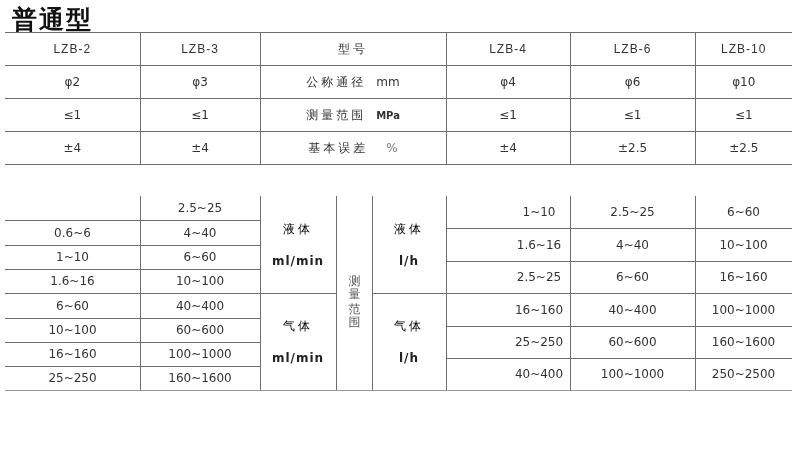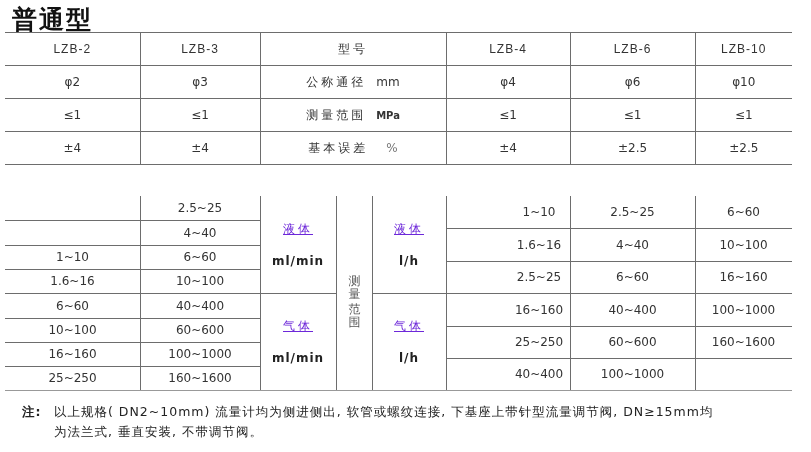--- a/index.html
+++ b/index.html
@@ -77,21 +77,21 @@
 
 </tbody>
   </table>
 
 <div style="position:absolute; left:5px; top:196px; width:787px; height:195px;">
   <style>
     .ms-cell { position:absolute; box-sizing:border-box; display:flex; align-items:center; justify-content:center; font-size:12px; color:#333; }
     .hl { position:absolute; height:1px; background:#6d6d6d; }
     .vl { position:absolute; width:1px; background:#6d6d6d; }
     .stack { flex-direction:column; gap:16px; font-size:12px; color:#222; }
-    .stack .nm { letter-spacing:3px; color:#6d28d9;text-decoration:underline; }
+    .stack .nm { letter-spacing:3px; color:#000000; }
     .stack .un { font-weight:bold; letter-spacing:1px; }
   </style>
 
   <div class="vl" style="left:135px; top:0; height:195px;"></div>
   <div class="vl" style="left:255px; top:0; height:195px;"></div>
   <div class="vl" style="left:331px; top:0; height:195px;"></div>
   <div class="vl" style="left:367px; top:0; height:195px;"></div>
   <div class="vl" style="left:441px; top:0; height:195px;"></div>
   <div class="vl" style="left:565px; top:0; height:195px;"></div>
   <div class="vl" style="left:690px; top:0; height:195px;"></div>
@@ -105,20 +105,21 @@
   <div class="hl" style="left:0; width:255px; top:170px;"></div>
   <div class="hl" style="left:0; width:787px; top:194px; background:#999;"></div>
 
   <div class="hl" style="left:441px; width:346px; top:32px;"></div>
   <div class="hl" style="left:441px; width:346px; top:65px;"></div>
   <div class="hl" style="left:367px; width:420px; top:97px;"></div>
   <div class="hl" style="left:441px; width:346px; top:130px;"></div>
   <div class="hl" style="left:441px; width:346px; top:162px;"></div>
 
   <div class="ms-cell" style="left:135px;top:0;width:120px;height:24px;">2.5~25</div>
+  <div class="ms-cell" style="left:0;top:24px;width:135px;height:25px;">0.6~6</div>
   <div class="ms-cell" style="left:135px;top:24px;width:120px;height:25px;">4~40</div>
   <div class="ms-cell" style="left:0;top:49px;width:135px;height:24px;">1~10</div>
   <div class="ms-cell" style="left:135px;top:49px;width:120px;height:24px;">6~60</div>
   <div class="ms-cell" style="left:0;top:73px;width:135px;height:24px;">1.6~16</div>
   <div class="ms-cell" style="left:135px;top:73px;width:120px;height:24px;">10~100</div>
 
   <div class="ms-cell" style="left:0;top:97px;width:135px;height:25px;">6~60</div>
   <div class="ms-cell" style="left:135px;top:97px;width:120px;height:25px;">40~400</div>
   <div class="ms-cell" style="left:0;top:122px;width:135px;height:24px;">10~100</div>
   <div class="ms-cell" style="left:135px;top:122px;width:120px;height:24px;">60~600</div>
@@ -158,18 +159,17 @@
   <div class="ms-cell" style="left:690px;top:65px;width:97px;height:32px;">16~160</div>
 
   <div class="ms-cell big" style="left:441px;top:97px;width:124px;height:33px;">16~160</div>
   <div class="ms-cell" style="left:565px;top:97px;width:125px;height:33px;">40~400</div>
   <div class="ms-cell" style="left:690px;top:97px;width:97px;height:33px;">100~1000</div>
   <div class="ms-cell big" style="left:441px;top:130px;width:124px;height:32px;">25~250</div>
   <div class="ms-cell" style="left:565px;top:130px;width:125px;height:32px;">60~600</div>
   <div class="ms-cell" style="left:690px;top:130px;width:97px;height:32px;">160~1600</div>
   <div class="ms-cell big" style="left:441px;top:162px;width:124px;height:32px;">40~400</div>
   <div class="ms-cell" style="left:565px;top:162px;width:125px;height:32px;">100~1000</div>
+  <div class="ms-cell" style="left:690px;top:162px;width:97px;height:32px;">250~2500</div>
 </div>
 
 <div class="note">
-  <div><span class="pre">注:</span><span>以上规格( DN2~10mm) 流量计均为侧进侧出, 软管或螺纹连接, 下基座上带针型流量调节阀, DN≥15mm均</span></div>
-  <div class="line2">为法兰式, 垂直安装, 不带调节阀。</div>
 </div>
 
 </body></html>

